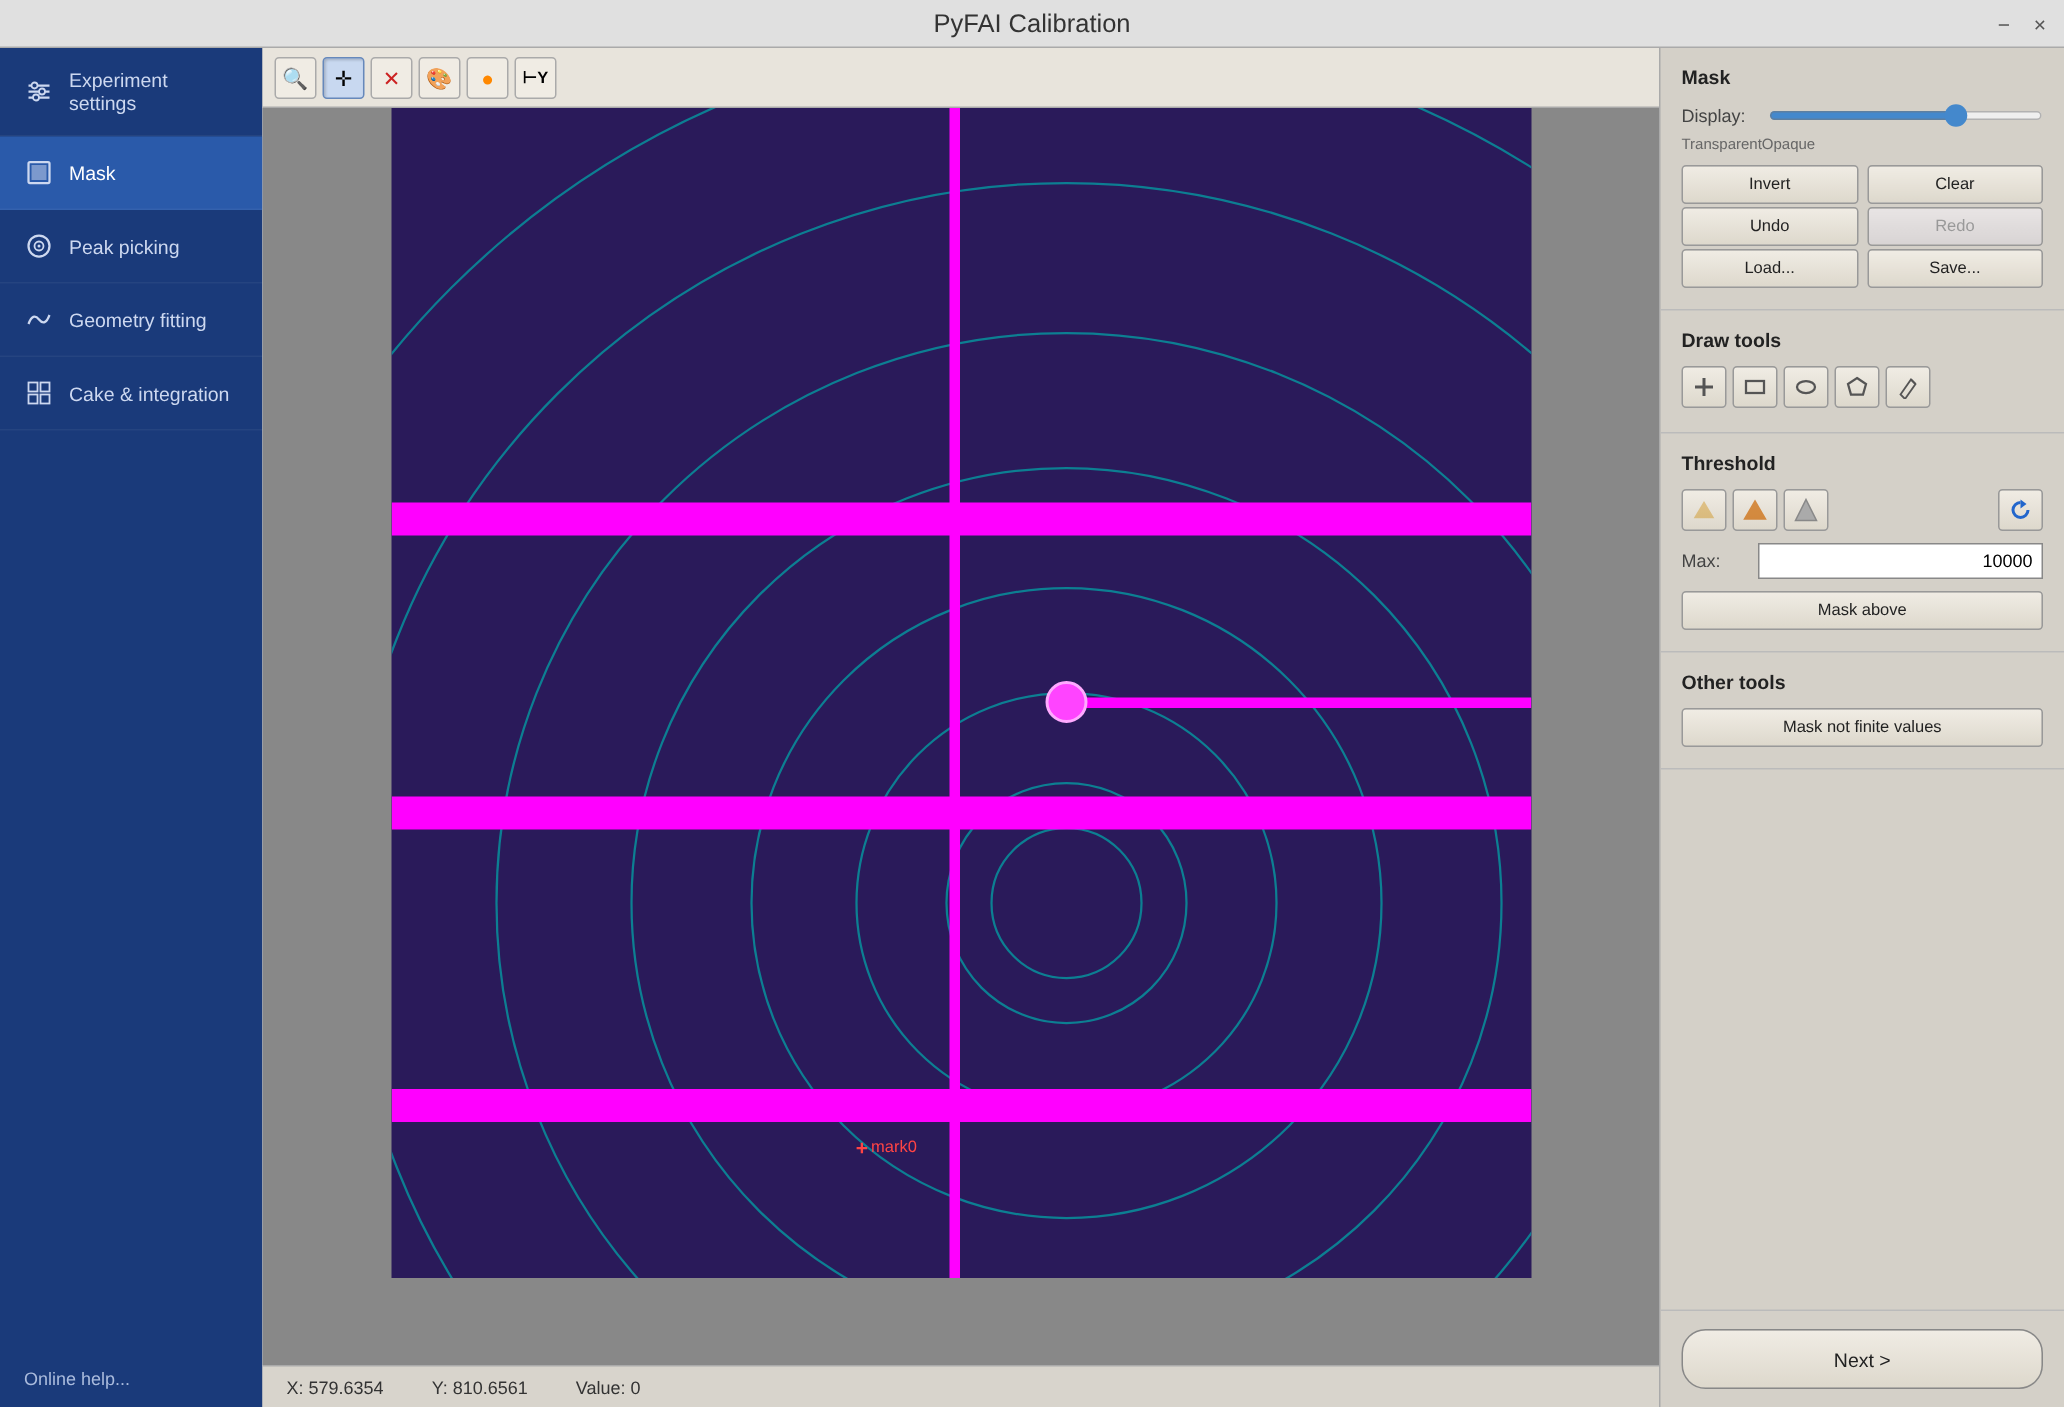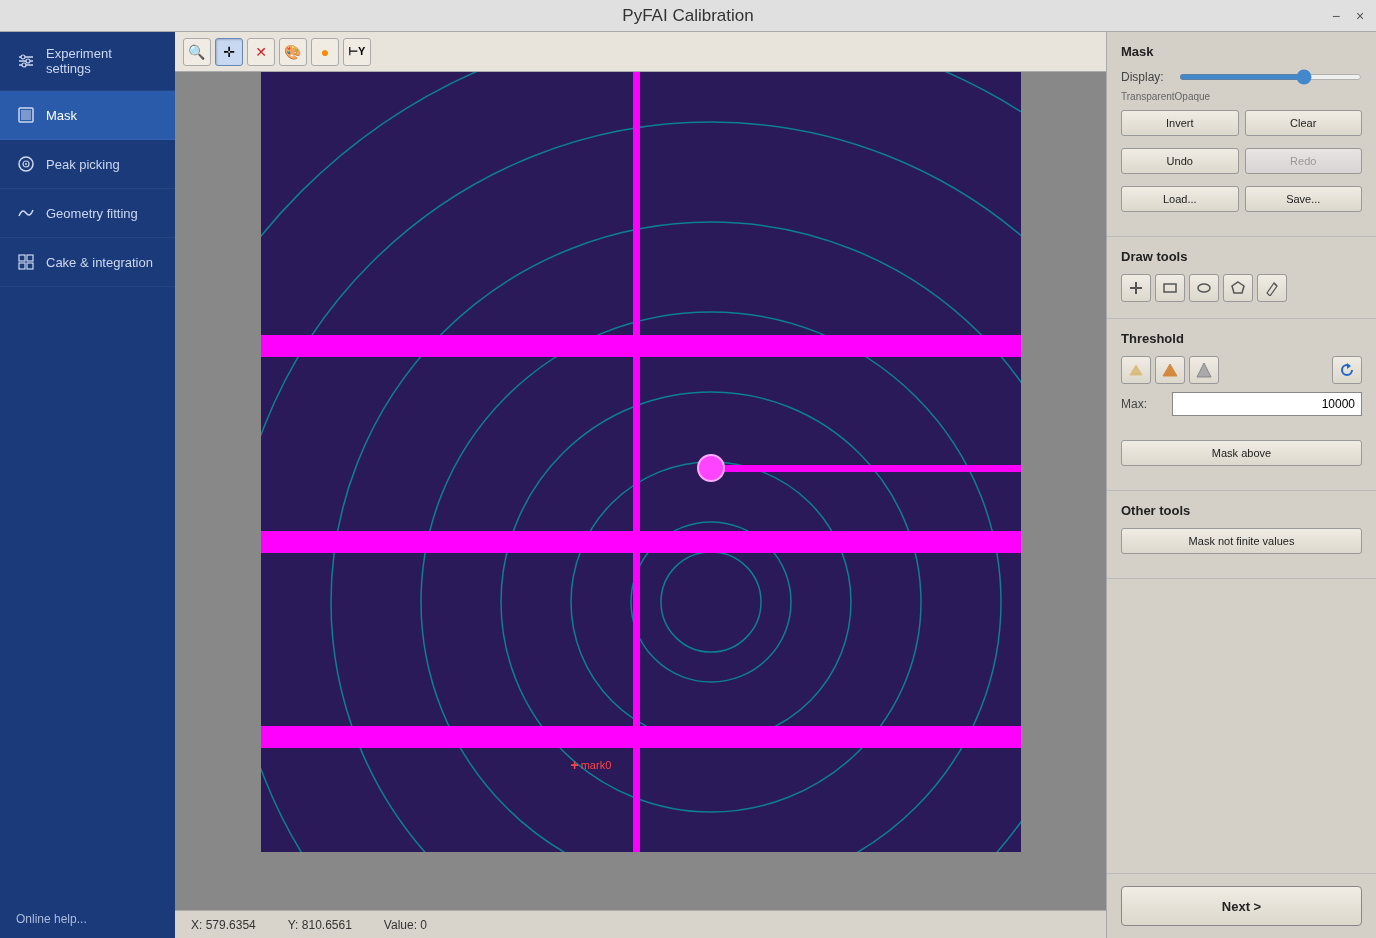--- a/index.html
+++ b/index.html
@@ -197,21 +197,21 @@
       display: flex;
       font-size: 10px;
       color: #666;
       margin-bottom: 8px;
     }
     
     
     .btn-row {
       display: flex;
       gap: 6px;
-      margin-bottom: 12px;
+      margin-bottom: 2px;
       border-radius: 12px;
     }
     .panel-btn {
       flex: 1;
       height: 26px;
       border: 1px solid #999;
       background: linear-gradient(to bottom, #f0ece4, #ddd8cc);
       border-radius: 3px;
       cursor: pointer;
       font-size: 11px;
@@ -263,21 +263,21 @@
       align-items: center;
       justify-content: center;
       font-size: 12px;
     }
     .thresh-spacer { flex: 1; }
     
     .max-row {
       display: flex;
       align-items: center;
       gap: 25px;
-      margin-bottom: 24px;
+      margin-bottom: 8px;
     }
     .max-label { font-size: 12px; color: #444; }
     .max-input {
       flex: 1;
       height: 24px;
       border: 1px solid #888;
       background: white;
       padding: 0 6px;
       font-size: 12px;
       text-align: right;
@@ -287,24 +287,24 @@
     .next-btn-container {
       margin-top: auto;
       padding: 12px 14px;
       border-top: 1px solid #bbb;
     }
     .next-btn {
       width: 100%;
       height: 40px;
       border: 1px solid #888;
       background: linear-gradient(to bottom, #f0ece4, #ddd8cc);
-      border-radius: 4px;
+      border-radius: 16px;
       cursor: pointer;
       font-size: 13px;
-      font-weight: 700;
+      font-weight: 400;
       color: #222;
     }
     
     
     svg.rings {
       position: absolute;
       top: 0; left: 0;
       width: 100%; height: 100%;
       pointer-events: none;
     }

